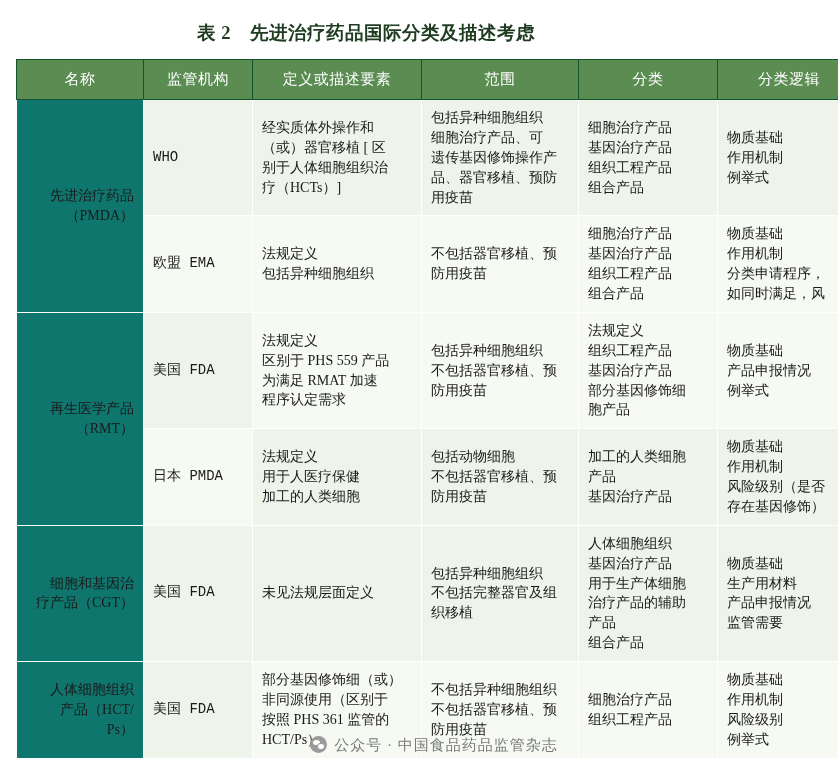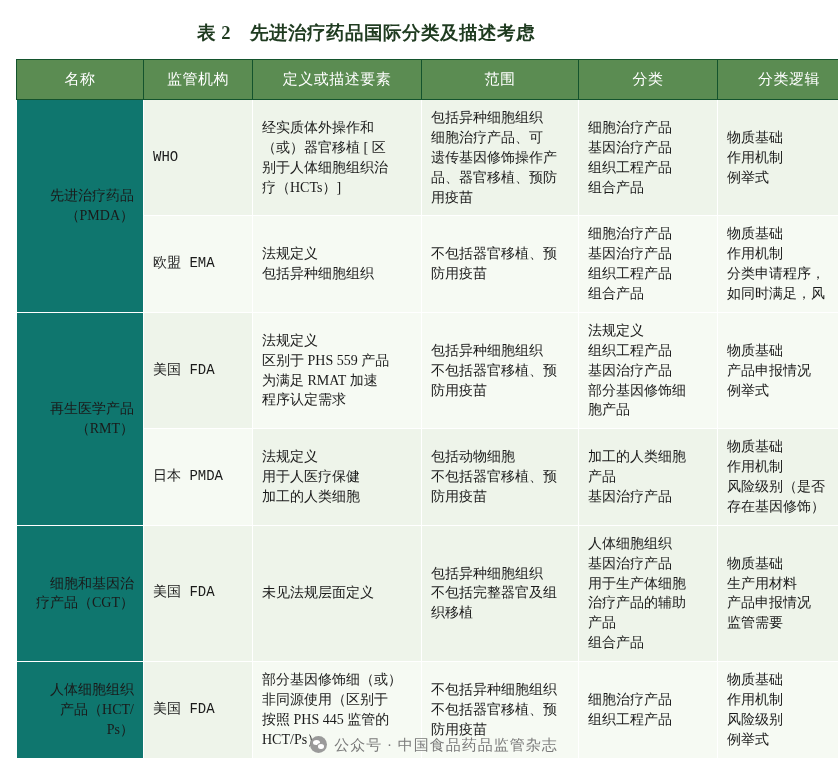--- a/index.html
+++ b/index.html
@@ -287,21 +287,21 @@
       <tr>
         <td class="namecell">
           <span class="cellline">人体细胞组织</span>
           <span class="cellline">产品（HCT/</span>
           <span class="cellline">Ps）</span>
         </td>
         <td class="agency">美国 FDA</td>
         <td class="body-b">
           <span class="cellline">部分基因修饰细（或）</span>
           <span class="cellline">非同源使用（区别于</span>
-          <span class="cellline">按照 PHS 445 监管的</span>
+          <span class="cellline">按照 PHS 361 监管的</span>
           <span class="cellline">HCT/Ps）</span>
         </td>
         <td class="body-b">
           <span class="cellline">不包括异种细胞组织</span>
           <span class="cellline">不包括器官移植、预</span>
           <span class="cellline">防用疫苗</span>
         </td>
         <td class="body-b">
           <span class="cellline">细胞治疗产品</span>
           <span class="cellline">组织工程产品</span>

